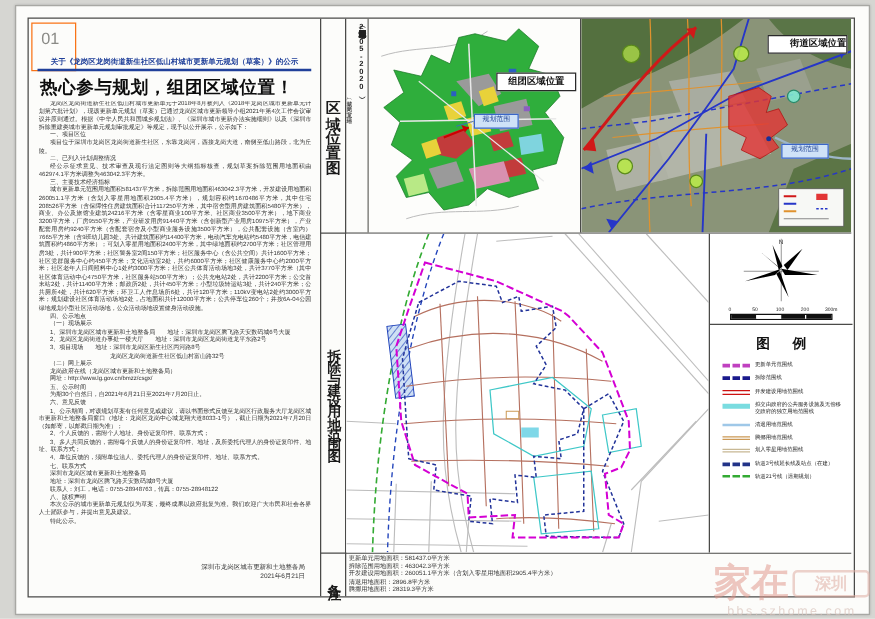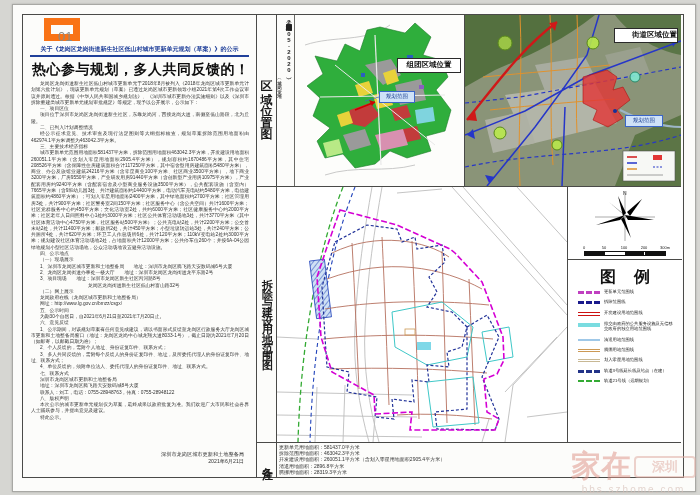--- a/index.html
+++ b/index.html
@@ -4,21 +4,21 @@
 <style>
   html,body{margin:0;padding:0;}
   body{width:700px;height:495px;background:#d6d6d2;position:relative;overflow:hidden;
        font-family:"Liberation Sans",sans-serif;color:#222;}
   .sheet{position:absolute;left:12px;top:4px;width:682px;height:486px;background:#fcfcfa;
          border:1px solid #a8a8a4;box-shadow:0 0 2px rgba(0,0,0,.2);}
   .frame{position:absolute;left:9px;top:9px;width:660px;height:462px;border:1px solid #4a4a48;}
 
   
   .left-panel{position:absolute;left:0;top:0;width:233px;height:462px;border-right:1px solid #4a4a48;overflow:hidden;}
-  .badge{position:absolute;left:21px;top:3px;width:36px;height:23px;border:7px solid #f97316;background:#fcfcfa;
+  .badge{position:absolute;left:2px;top:3px;width:36px;height:39px;border:1px solid #f97316;background:#fcfcfa;
          color:#8a8a86;font-size:13px;line-height:23px;padding-left:7px;box-sizing:border-box;}
   .notice-title{position:absolute;left:0;top:30px;width:100%;text-align:center;font-size:6px;
                 font-weight:bold;color:#20409a;white-space:nowrap;}
   .title-rule{position:absolute;left:7px;top:40px;width:219px;height:2px;background:#20409a;}
   .headline{position:absolute;left:9px;top:46px;font-size:14px;font-weight:bold;color:#0d0d0d;letter-spacing:.5px;}
   .body-text{position:absolute;left:8px;top:66px;width:218px;height:366px;overflow:hidden;
              font-size:4.8px;line-height:6.3px;text-align:justify;color:#333;}
   .body-text p{margin:0;text-indent:9px;}
   .sig-block{position:absolute;right:12px;top:436px;text-align:right;font-size:5.2px;line-height:7px;color:#333;}
 
@@ -55,21 +55,21 @@
   .scalebar{position:absolute;left:16px;top:58px;width:82px;}
   .scale-ticks{position:relative;height:5px;font-size:4px;color:#222;}
   .scale-ticks span{position:absolute;top:0;transform:translateX(-50%);}
   .scale-blocks{display:flex;height:3px;border:1px solid #111;margin-top:1px;}
   .scale-blocks i{flex:1;}
   .scale-blocks i:nth-child(1){background:#111;}
   .scale-blocks i:nth-child(2){background:#fff;}
   .scale-blocks i:nth-child(3){background:#111;}
   .scale-blocks i:nth-child(4){background:#111;border-left:1px solid #fff;}
   .legend-divider{position:absolute;left:0;top:72px;width:100%;height:1px;background:#4a4a48;}
-  .legend-title{position:absolute;left:0;top:80px;width:100%;text-align:center;font-size:16px;font-weight:bold;
+  .legend-title{position:absolute;left:0;top:80px;width:100%;text-align:center;font-size:11px;font-weight:bold;
                 color:#111;letter-spacing:18px;text-indent:18px;font-family:"DejaVu Serif",serif;}
   .legend-items{position:absolute;left:10px;top:102px;width:98px;}
   .legend-item{display:flex;align-items:flex-start;margin-bottom:5px;}
   .legend-item .swatch{width:22px;min-width:22px;margin-top:2px;margin-right:4px;}
   .legend-item .lab{font-size:4.3px;line-height:5.4px;color:#222;}
 
   
   .notes-area{position:absolute;left:256px;top:429px;width:400px;height:32px;overflow:hidden;}
   .notes-area div{font-size:5px;line-height:6.2px;color:#333;}
 
@@ -86,21 +86,21 @@
 </head>
 <body>
 
 <div class="sheet">
   <div class="frame">
 
     <div class="left-panel">
       <div class="badge">01</div>
       <div class="notice-title">关于《龙岗区龙岗街道新生社区低山村城市更新单元规划（草案）》的公示</div>
       <div class="title-rule"></div>
-      <div class="headline">热心参与规划，多人共同反馈的！</div>
+      <div class="headline">热心参与规划，组团区域位置！</div>
       <div class="body-text" id="body-text">
           <p>龙岗区龙岗街道新生社区低山村城市更新单元于2018年8月被列入《2018年龙岗区城市更新单元计划第六批计划》，现该更新单元规划（草案）已通过龙岗区城市更新领导小组2021年第4次工作会议审议并原则通过。根据《中华人民共和国城乡规划法》、《深圳市城市更新办法实施细则》以及《深圳市拆除重建类城市更新单元规划审批规定》等规定，现予以公开展示，公示如下：</p>
           <p>一、项目区位</p>
           <p>项目位于深圳市龙岗区龙岗街道新生社区，东靠龙岗河，西接龙岗大道，南侧至低山路段，北为丘陵。</p>
           <p>二、已列入计划调整情况</p>
           <p>经公示征求意见、技术审查及现行法定图则等大纲指标核查，规划草案拆除范围用地面积由462974.1平方米调整为463042.3平方米。</p>
           <p>三、主要技术经济指标</p>
           <p>城市更新单元范围用地面积581437平方米，拆除范围用地面积463042.3平方米，开发建设用地面积260051.1平方米（含划入零星用地面积2905.4平方米），规划容积约1670486平方米，其中住宅208526平方米（含保障性住房建筑面积合计117250平方米，其中宿舍型用房建筑面积5480平方米），商业、办公及旅馆业建筑24216平方米（含零星商业100平方米、社区商业3500平方米），地下商业3200平方米，厂房9550平方米，产业研发用房91440平方米（含创新型产业用房10975平方米），产业配套用房约9240平方米（含配套宿舍及小型商业服务设施3500平方米），公共配套设施（含室内）7665平方米（含9班幼儿园3处、共计建筑面积约14400平方米，电动汽车充电站约5480平方米，电信建筑面积约4860平方米）；可划入零星用地面积2400平方米，其中绿地面积约2700平方米；社区管理用房3处，共计900平方米；社区警务室2间150平方米；社区服务中心（含公共空间）共计1600平方米；社区党群服务中心约450平方米；文化活动室2处，共约6000平方米；社区健康服务中心约2000平方米；社区老年人日间照料中心1处约3000平方米；社区公共体育活动场地3处，共计3770平方米（其中社区体育活动中心4750平方米，社区服务站500平方米）；公共充电站2处，共计2200平方米；公交首末站2处，共计11400平方米；邮政所2处，共计450平方米；小型垃圾转运站3处，共计240平方米；公共厕所4处，共计620平方米；环卫工人作息场所6处，共计120平方米；110kV变电站2处约3000平方米；规划建设社区体育活动场地2处，占地面积共计12000平方米；公共停车位260个；并按6A-04公园绿地规划小型社区活动场地，公众活动场地设置健身活动设施。</p>
           <p>四、公示地点</p>
           <p>（一）现场展示</p>

